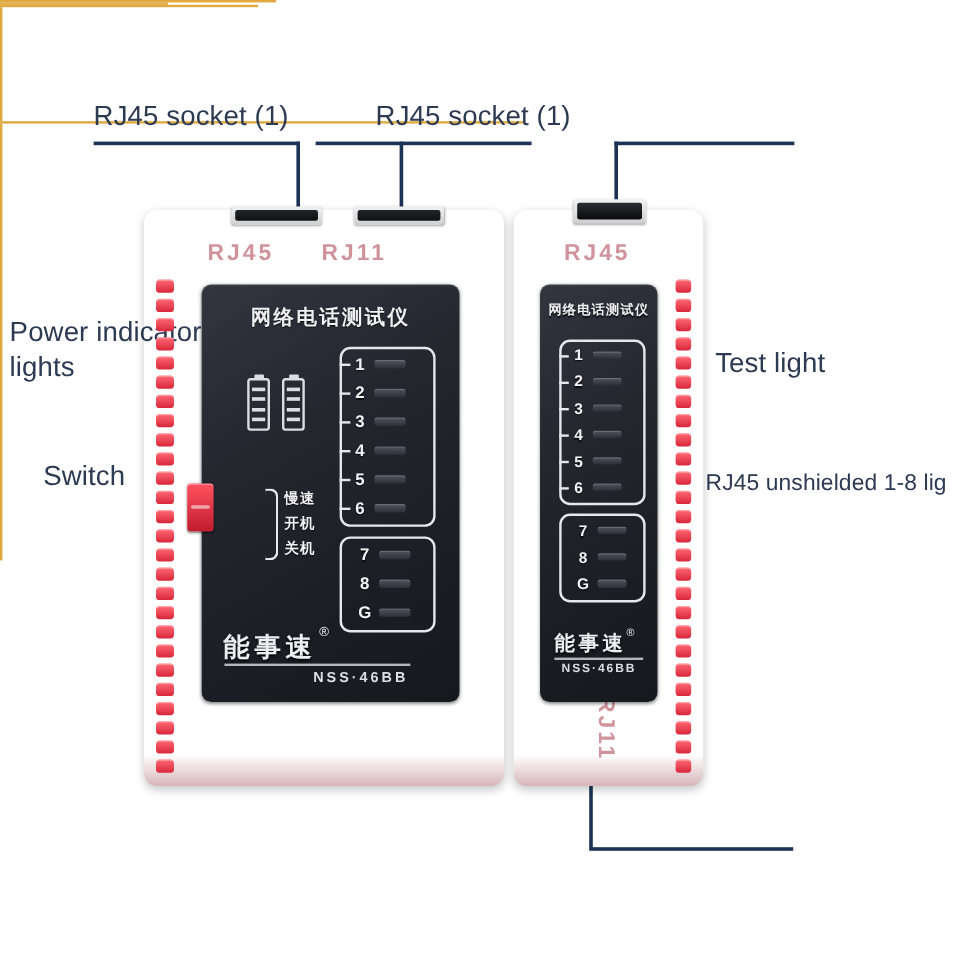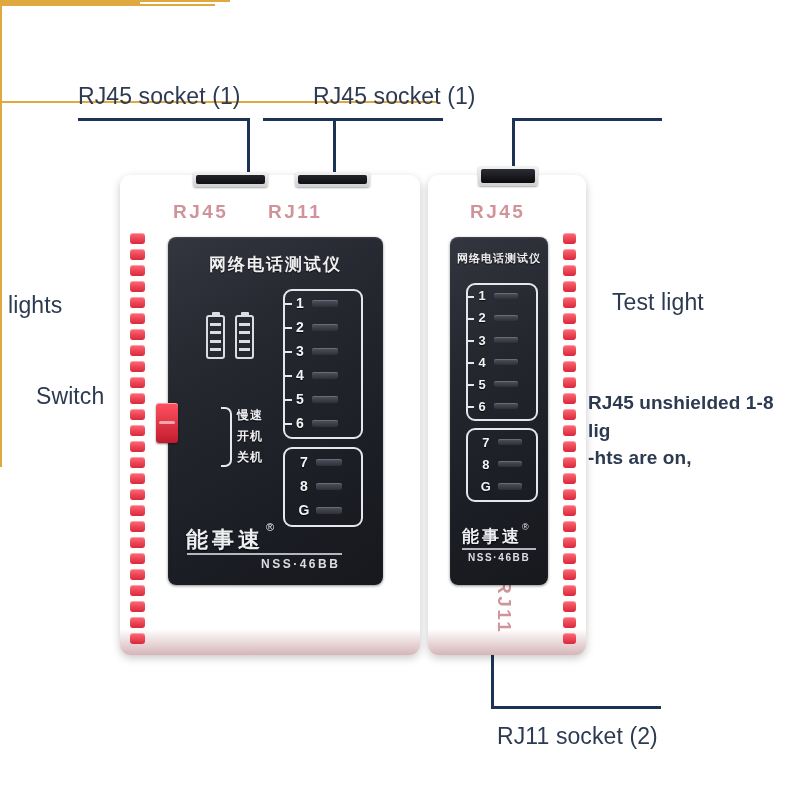--- a/index.html
+++ b/index.html
@@ -207,42 +207,41 @@
 
   <div class="lead lead-h" style="left:78px;top:118px;width:172px;"></div>
   <div class="lead lead-v" style="left:247px;top:118px;height:62px;"></div>
 
   <div class="lead lead-h" style="left:263px;top:118px;width:180px;"></div>
   <div class="lead lead-v" style="left:333px;top:118px;height:62px;"></div>
 
   <div class="lead lead-h" style="left:512px;top:118px;width:150px;"></div>
   <div class="lead lead-v" style="left:512px;top:118px;height:54px;"></div>
 
+  <div class="anno big" style="left:8px;top:262px;">Power indicator</div>
   <div class="anno big" style="left:8px;top:291px;">lights</div>
   <div class="anno big" style="left:36px;top:382px;">Switch</div>
 
   <div class="gold gold-h" style="left:0px;top:339px;width:230px;"></div>
   <div class="gold gold-h" style="left:45px;top:418px;width:140px;"></div>
 
-  <div class="anno big" style="left:612px;top:288px;">Test light</div>
-
-  <div class="anno block" style="left:588px;top:389px;width:212px;font-size:19px;line-height:1.46;font-weight:bold;">
+  <div class="anno big" style="left:596px;top:288px;">Test light</div>
+
+  <div class="anno block" style="left:588px;top:389px;width:212px;font-size:19px;line-height:1.46;">
     <div>RJ45 unshielded 1-8 lig</div>
-    <div>-hts are on,</div>
   </div>
 
   <div class="gold gold-h" style="left:565px;top:322px;width:215px;"></div>
   <div class="gold gold-v" style="left:563px;top:322px;height:95px;"></div>
   <div class="gold gold-h" style="left:128px;top:416px;width:437px;"></div>
   <div class="gold gold-v" style="left:353px;top:288px;height:182px;"></div>
   <div class="gold gold-v" style="left:563px;top:288px;height:182px;"></div>
 
   <div class="lead lead-v" style="left:491px;top:655px;height:52px;"></div>
   <div class="lead lead-h" style="left:491px;top:706px;width:170px;"></div>
-  <div class="anno big" style="left:497px;top:722px;">RJ11 socket (2)</div>
 
   <div class="unit" id="unitA" style="left:120px;top:175px;width:300px;height:480px;">
     <div class="topsheen"></div>
     <div class="botshade"></div>
     <div class="ribs" id="ribsA" style="left:6px;">
         <div class="rib" style="top: 58px;"></div>
         <div class="rib" style="top: 74px;"></div>
         <div class="rib" style="top: 90px;"></div>
         <div class="rib" style="top: 106px;"></div>
         <div class="rib" style="top: 122px;"></div>

